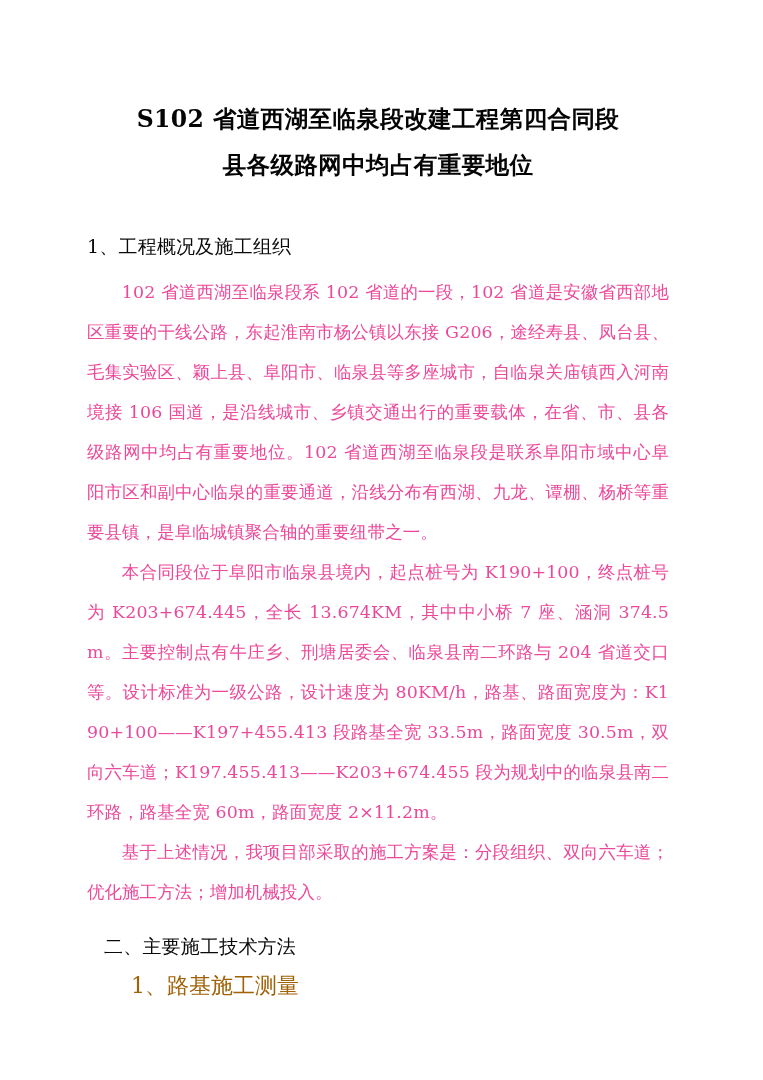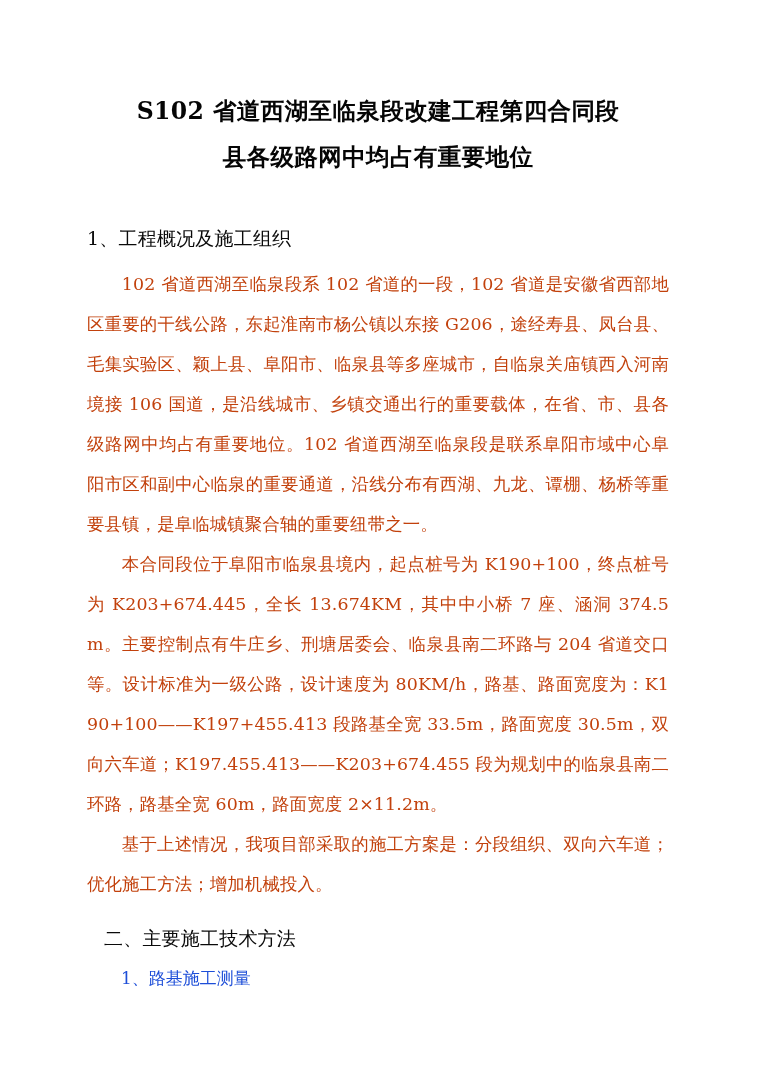--- a/index.html
+++ b/index.html
@@ -25,21 +25,21 @@
   }
   .content {
     position: absolute;
     left: 87px;
     top: 0;
     width: 582px;
   }
 
   
   .doc-title {
-    margin: 4px;
+    margin: 12px;
     padding-top: 84px;
     text-align: center;
     font-weight: bold;
     font-size: 23.5px;
     line-height: 46px;
     letter-spacing: 0.4px;
     color: #050505;
     font-family: "DejaVu Serif", "Liberation Serif", serif;
   }
   .doc-title .title-line {
@@ -60,33 +60,33 @@
   .heading-gap-2 { margin-top: 14px; margin-left: 17px; }
 
   
   .body-para {
     margin: 0;
     font-size: 17.4px;
     line-height: 40px;
     text-align: justify;
     text-justify: inter-ideograph;
     text-indent: 2em;
-    color: #c2410c;
+    color: #ec4899;
     letter-spacing: 0.15px;
     word-break: break-all;
   }
   .para-first { margin-top: 6px; }
 
   
   .sub-item {
     margin: 0;
-    font-size: 17px;
+    font-size: 22px;
     line-height: 40px;
     text-indent: 2em;
-    color: #1d4ed8;
+    color: #a16207;
   }
 </style>
 </head>
 <body>
 
 <div class="page">
   <div class="content">
 
     <h1 class="doc-title">
       <span class="title-line">S102 省道西湖至临泉段改建工程第四合同段</span>

